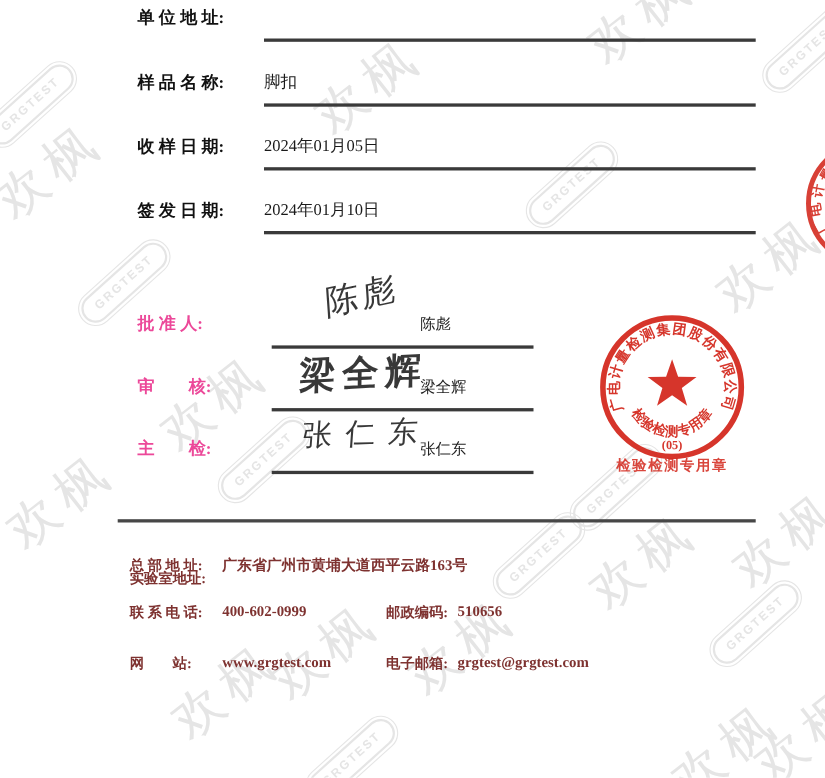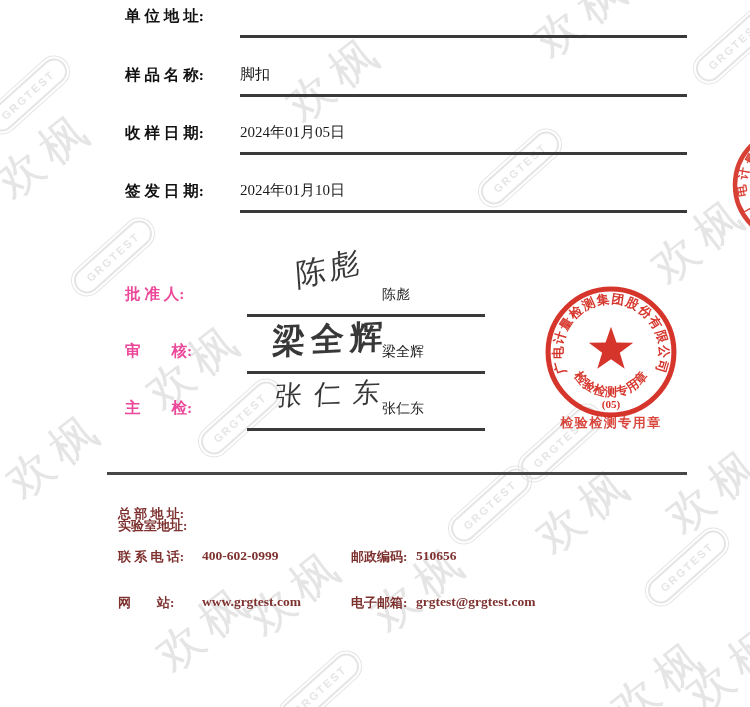--- a/index.html
+++ b/index.html
@@ -153,20 +153,21 @@
     <text x="17.7" y="68" font-size="12" font-weight="bold" fill="#d3261b" transform="rotate(-80 17.7 68)">计</text>
     <text x="17.7" y="84" font-size="12" font-weight="bold" fill="#d3261b" transform="rotate(-100 17.7 84)">电</text>
     <text x="23" y="98" font-size="12" font-weight="bold" fill="#d3261b" transform="rotate(-120 23 98)">广</text>
   </svg>
 </div>
 
 <div class="divider"></div>
 
 <div class="footer-row" style="top:505px">
   <span class="folabel">总 部 地 址:</span>
+  <span class="fovalue">广东省广州市黄埔大道西平云路163号</span>
 </div>
 <div class="footer-row" style="top:517px">
   <span class="folabel">实验室地址:</span>
 </div>
 <div class="footer-row" style="top:548px">
   <span class="folabel">联 系 电 话:</span>
   <span class="fovalue">400-602-0999</span>
   <span class="folabel2">邮政编码:</span>
   <span class="fovalue2">510656</span>
 </div>

